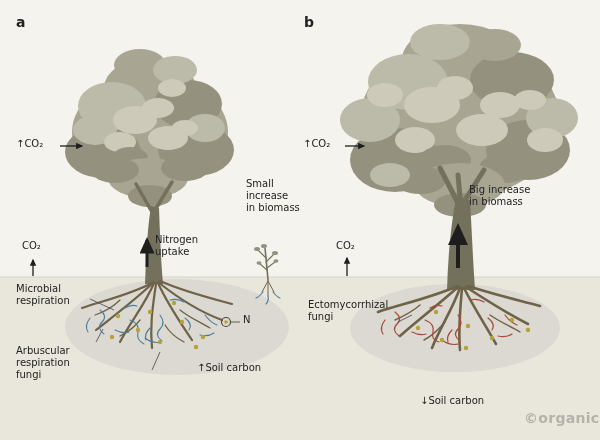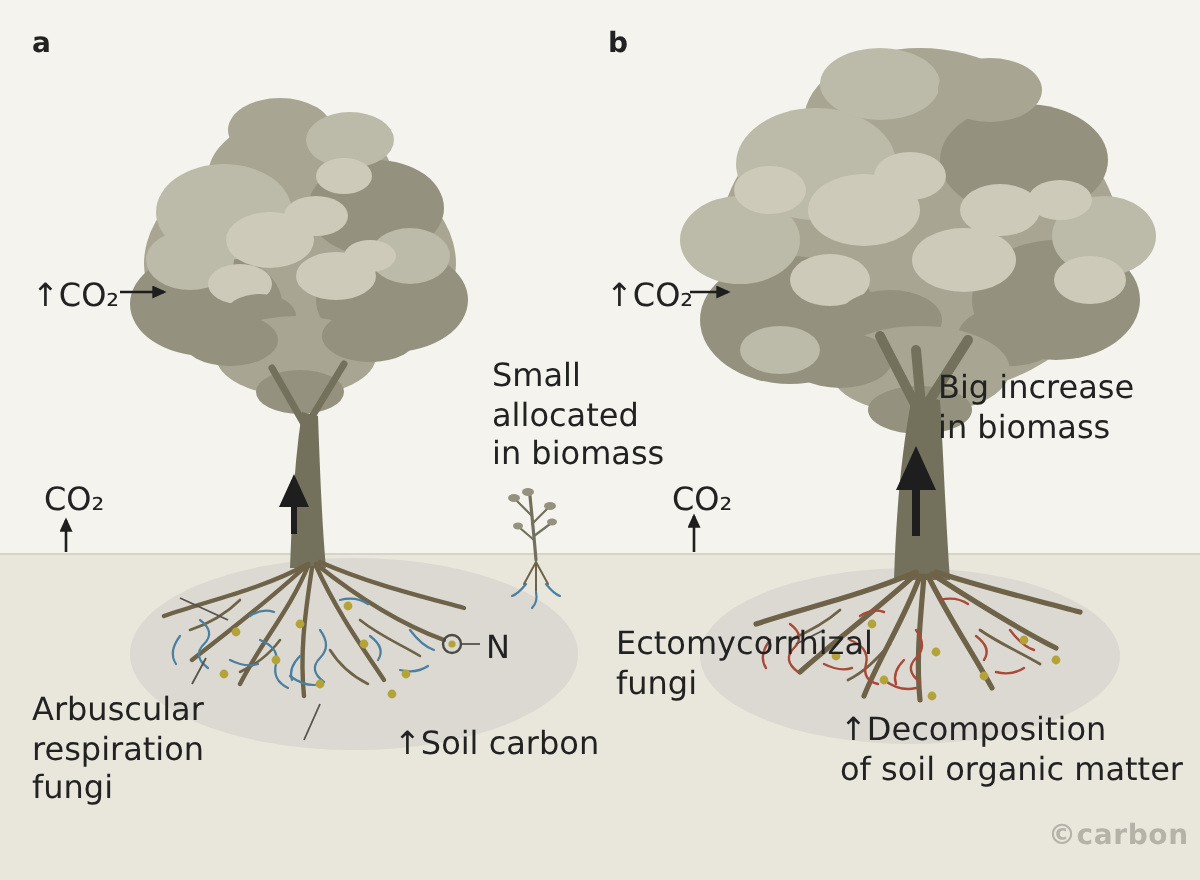--- a/index.html
+++ b/index.html
@@ -3,21 +3,21 @@
 <meta charset="utf-8">
 <style>
   html,body{margin:0;padding:0;background:#fff}
   .fig{
     position:relative;width:600px;height:440px;overflow:hidden;
     background:var(--background-sky,#f4f3ee);
     font-family:"DejaVu Sans","Liberation Sans",sans-serif;
   }
   .fig svg{position:absolute;left:0;top:0}
   .lbl{
-    position:absolute;font-size:16px;line-height:1.22;
+    position:absolute;font-size:10px;line-height:1.22;
     color:var(--text,#222);white-space:pre-line;
   }
   .bold{font-weight:400}
   .panel-letter{font-size:14px;font-weight:700}
   .credit{
     position:absolute;font-size:14px;font-weight:700;
     color:#b5b3a9;letter-spacing:.3px;
   }
   
   .f1{fill:var(--foliage-base,#a8a692)}
@@ -220,34 +220,37 @@
 
     <line class="leader" x1="90" y1="299" x2="114" y2="310"></line>
     <line class="leader" x1="96" y1="342" x2="103" y2="329"></line>
     <line class="leader" x1="152" y1="370" x2="160" y2="352"></line>
     <line class="leader" x1="398" y1="322" x2="412" y2="315"></line>
   </svg>
 
   <div class="lbl panel-letter" style="left:16px;top:14px">a</div>
   <div class="lbl" style="left:16px;top:138px">↑CO₂</div>
   <div class="lbl" style="left:22px;top:240px">CO₂</div>
+  <div class="lbl" style="left:16px;top:283px">Microbial
+respiration</div>
+  <div class="lbl" style="left:155px;top:234px">Nitrogen
+uptake</div>
   <div class="lbl" style="left:246px;top:178px">Small
-allocated
+increase
 in biomass</div>
   <div class="lbl" style="left:243px;top:314px">N</div>
   <div class="lbl" style="left:16px;top:345px">Arbuscular
 respiration
 fungi</div>
   <div class="lbl bold" style="left:197px;top:362px">↑Soil carbon</div>
 
   <div class="lbl panel-letter" style="left:304px;top:14px">b</div>
   <div class="lbl" style="left:303px;top:138px">↑CO₂</div>
   <div class="lbl" style="left:336px;top:240px">CO₂</div>
   <div class="lbl" style="left:469px;top:184px">Big increase
 in biomass</div>
-  <div class="lbl" style="left:308px;top:312px">Ectomycorrhizal
+  <div class="lbl" style="left:308px;top:299px">Ectomycorrhizal
 fungi</div>
-  <div class="lbl bold" style="left:420px;top:355px">↑Decomposition
-of soil organic matter</div>
-
-  <div class="credit" style="left:524px;top:410px">©carbon</div>
+  <div class="lbl bold" style="left:420px;top:395px">↓Soil carbon</div>
+
+  <div class="credit" style="left:524px;top:410px">©organic</div>
 
 </div>
 
 </body></html>

